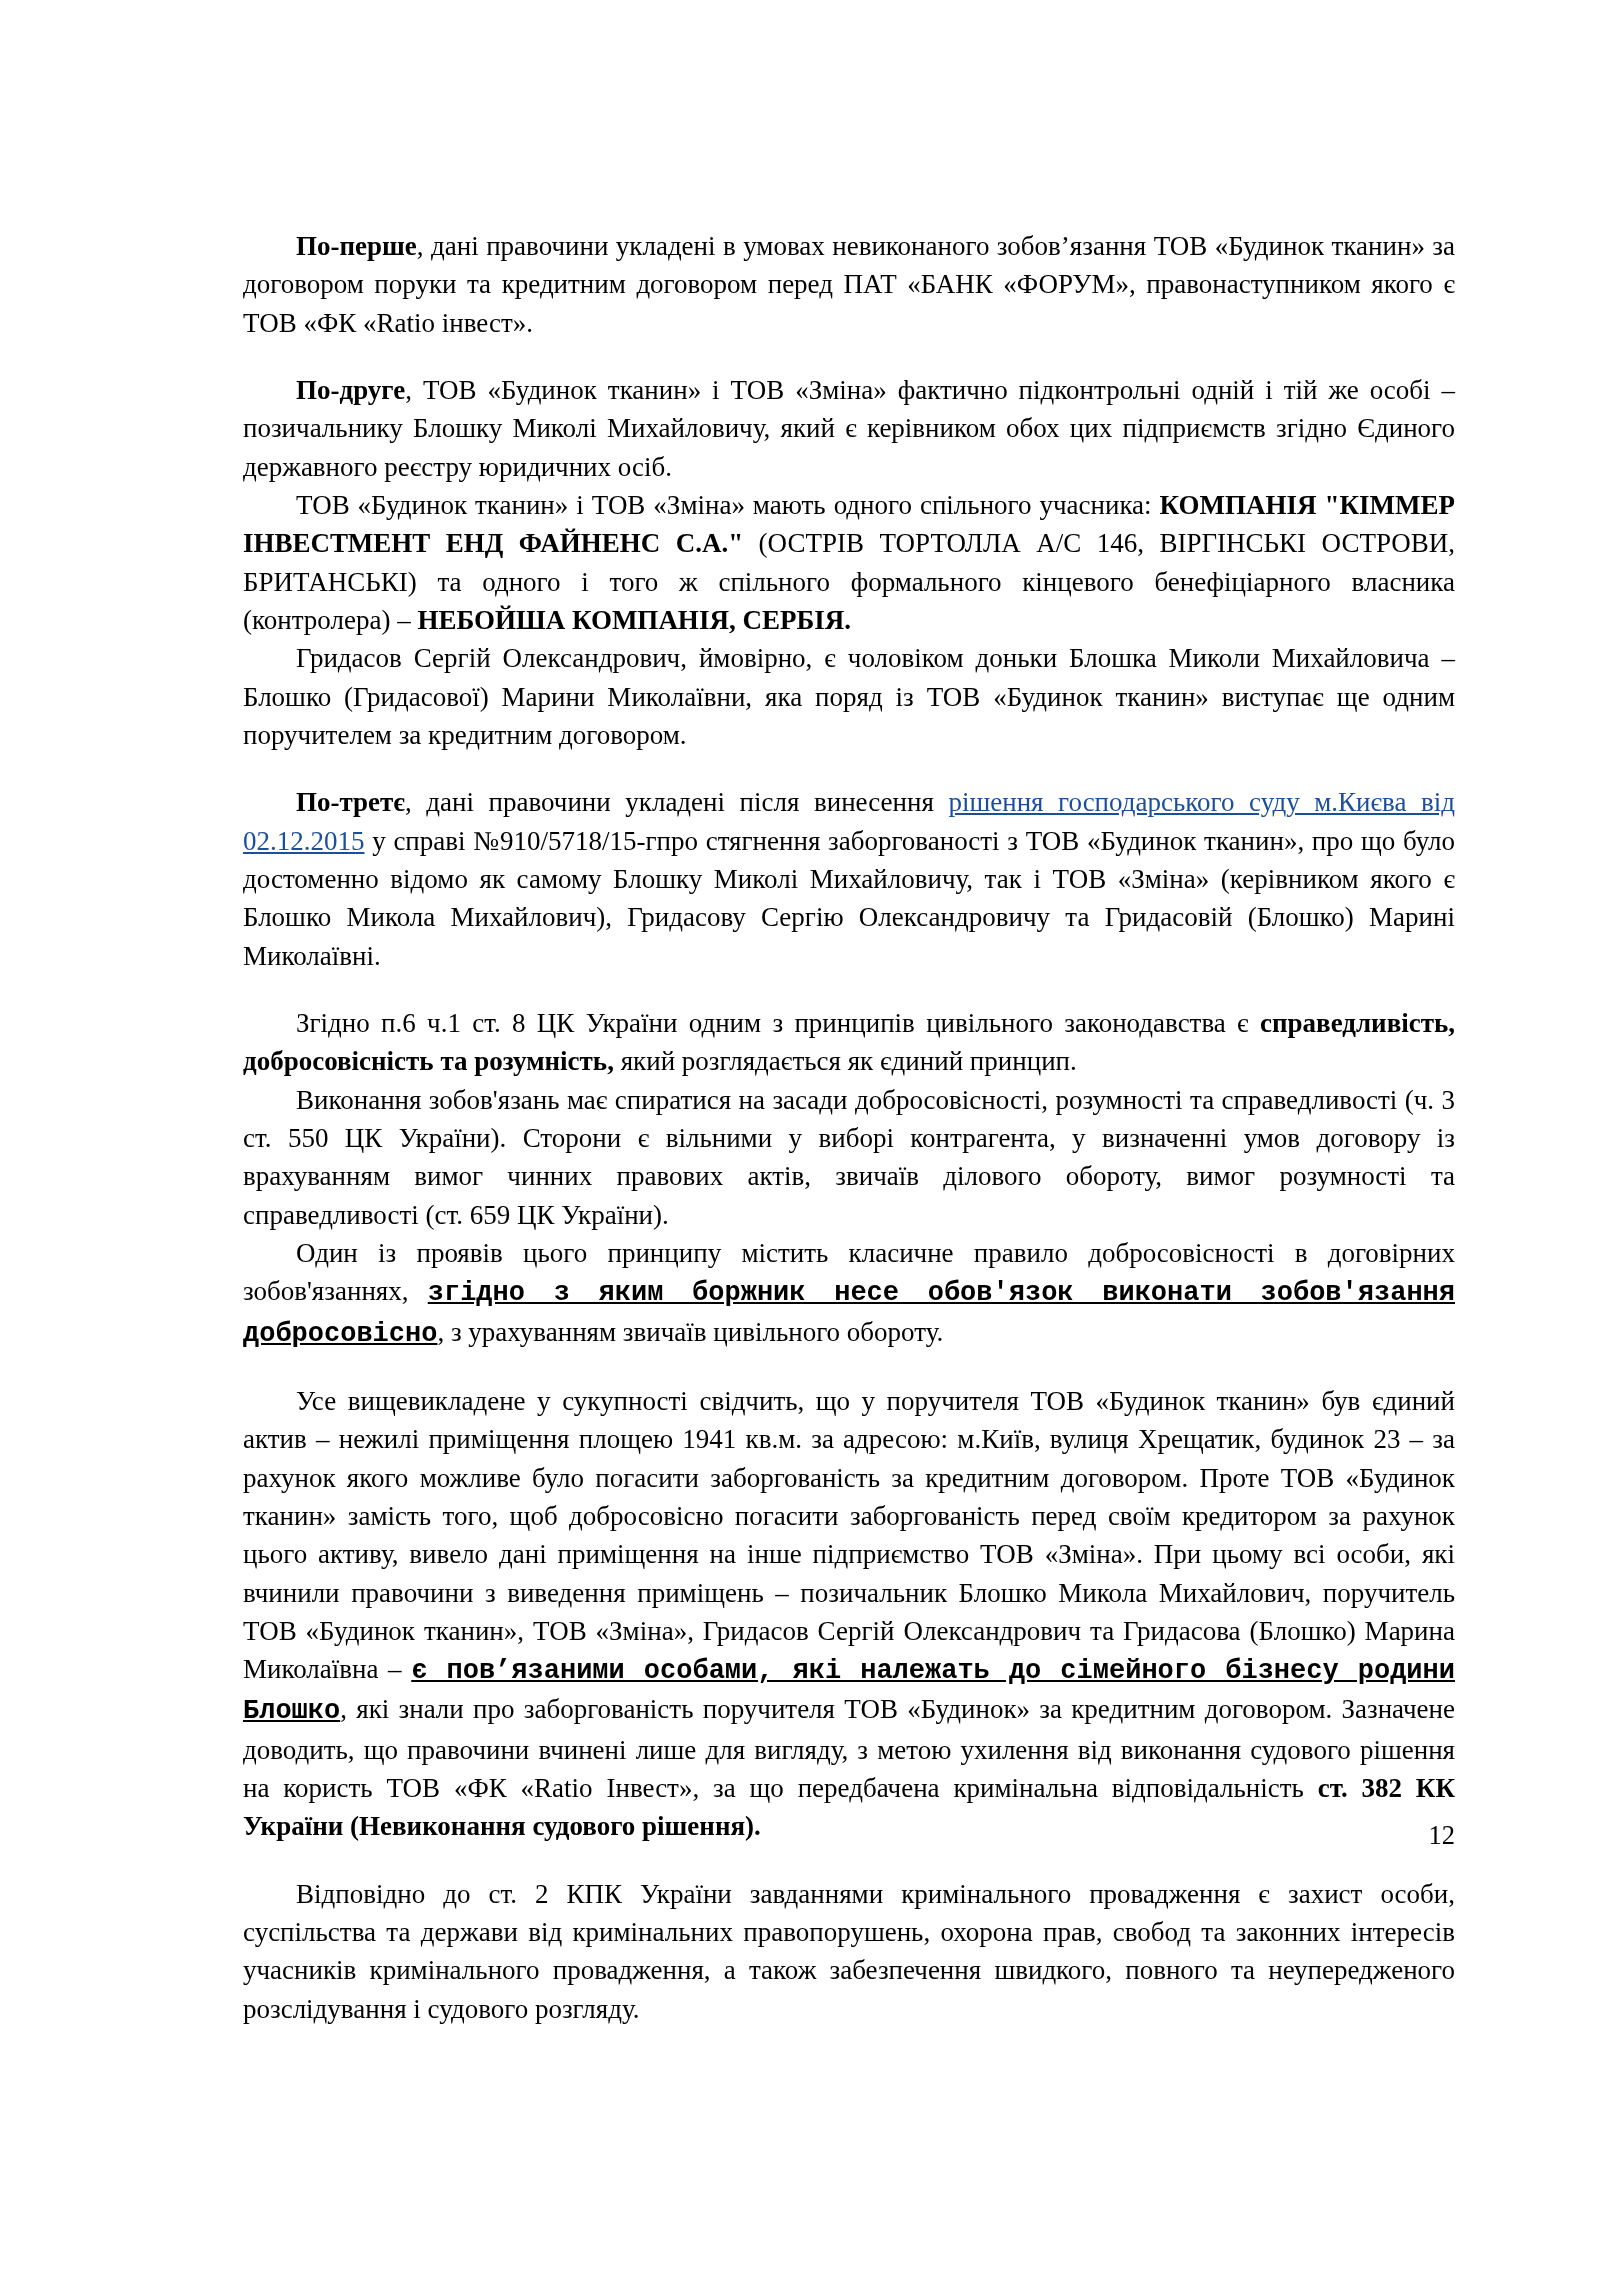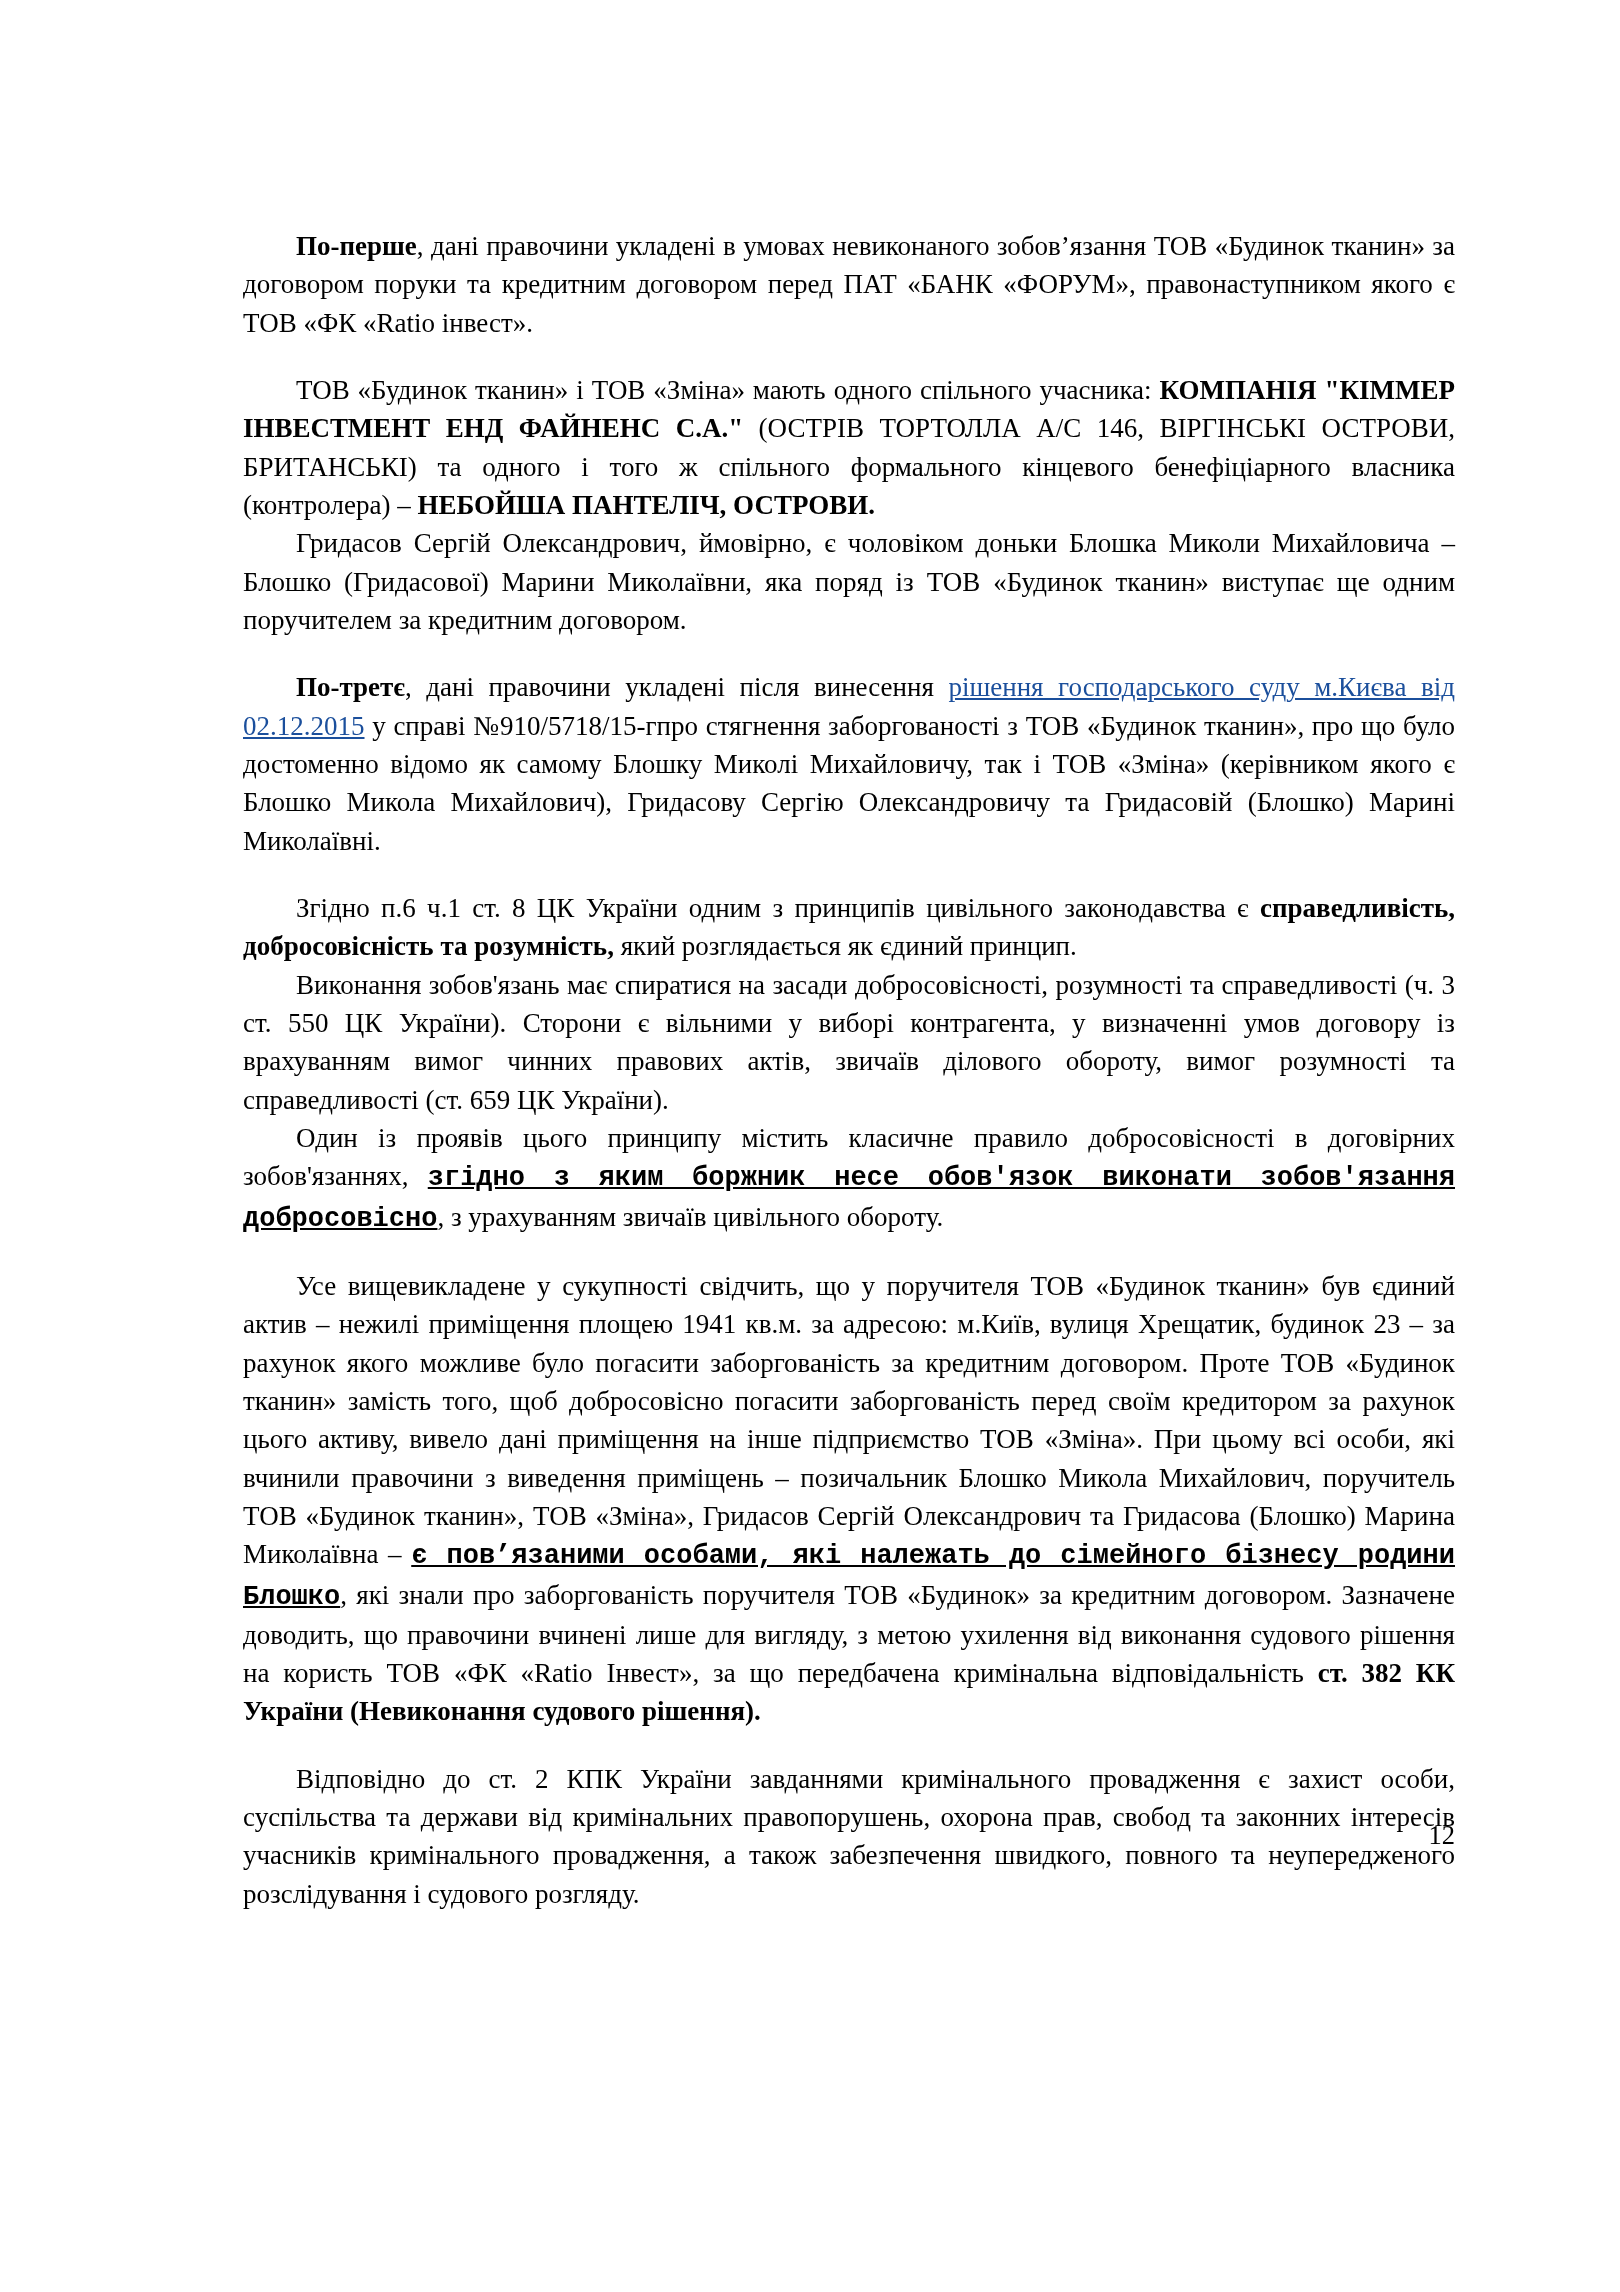--- a/index.html
+++ b/index.html
@@ -59,23 +59,26 @@
 
 <div class="page">
   <div class="doc">
 
     <p>
       <span class="b">По-перше</span><span>, дані правочини укладені в умовах невиконаного зобов’язання ТОВ «Будинок тканин» за договором поруки та кредитним договором перед ПАТ «БАНК «ФОРУМ», правонаступником якого є ТОВ «ФК «Ratio інвест».</span>
     </p>
 
     <div class="gap"></div>
 
+    <p>
+      <span class="b">По-друге</span><span>, ТОВ «Будинок тканин» і ТОВ «Зміна» фактично підконтрольні одній і тій же особі – позичальнику Блошку Миколі Михайловичу, який є керівником обох цих підприємств згідно Єдиного державного реєстру юридичних осіб.</span>
+    </p>
 
     <p>
-      <span>ТОВ «Будинок тканин» і ТОВ «Зміна» мають одного спільного учасника: </span><span class="b">КОМПАНІЯ "КІММЕР ІНВЕСТМЕНТ ЕНД ФАЙНЕНС С.А."</span><span> (ОСТРІВ ТОРТОЛЛА А/С 146, ВІРГІНСЬКІ ОСТРОВИ, БРИТАНСЬКІ) та одного і того ж спільного формального кінцевого бенефіціарного власника (контролера) – </span><span class="b">НЕБОЙША ПАНТЕЛІЧ, ОСТРОВИ.</span>
+      <span>ТОВ «Будинок тканин» і ТОВ «Зміна» мають одного спільного учасника: </span><span class="b">КОМПАНІЯ "КІММЕР ІНВЕСТМЕНТ ЕНД ФАЙНЕНС С.А."</span><span> (ОСТРІВ ТОРТОЛЛА А/С 146, ВІРГІНСЬКІ ОСТРОВИ, БРИТАНСЬКІ) та одного і того ж спільного формального кінцевого бенефіціарного власника (контролера) – </span><span class="b">НЕБОЙША КОМПАНІЯ, СЕРБІЯ.</span>
     </p>
 
     <p>
       <span>Гридасов Сергій Олександрович, ймовірно, є чоловіком доньки Блошка Миколи Михайловича – Блошко (Гридасової) Марини Миколаївни, яка поряд із ТОВ «Будинок тканин» виступає ще одним поручителем за кредитним договором.</span>
     </p>
 
     <div class="gap"></div>
 
     <p>
       <span class="b">По-третє</span><span>, дані правочини укладені після винесення </span><span class="link">рішення господарського суду м.Києва від 02.12.2015</span><span> у справі №910/5718/15-гпро стягнення заборгованості з ТОВ «Будинок тканин», про що було достоменно відомо як самому Блошку Миколі Михайловичу, так і ТОВ «Зміна» (керівником якого є Блошко Микола Михайлович), Гридасову Сергію Олександровичу та Гридасовій (Блошко) Марині Миколаївні.</span>

